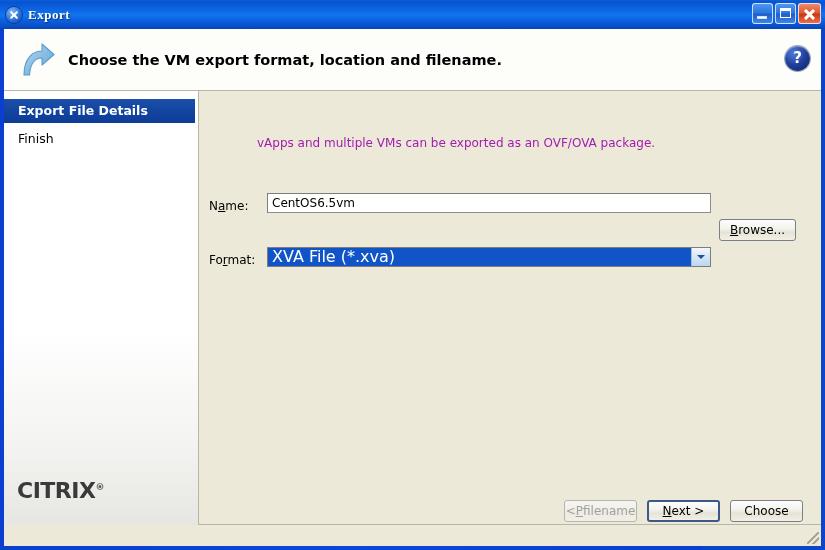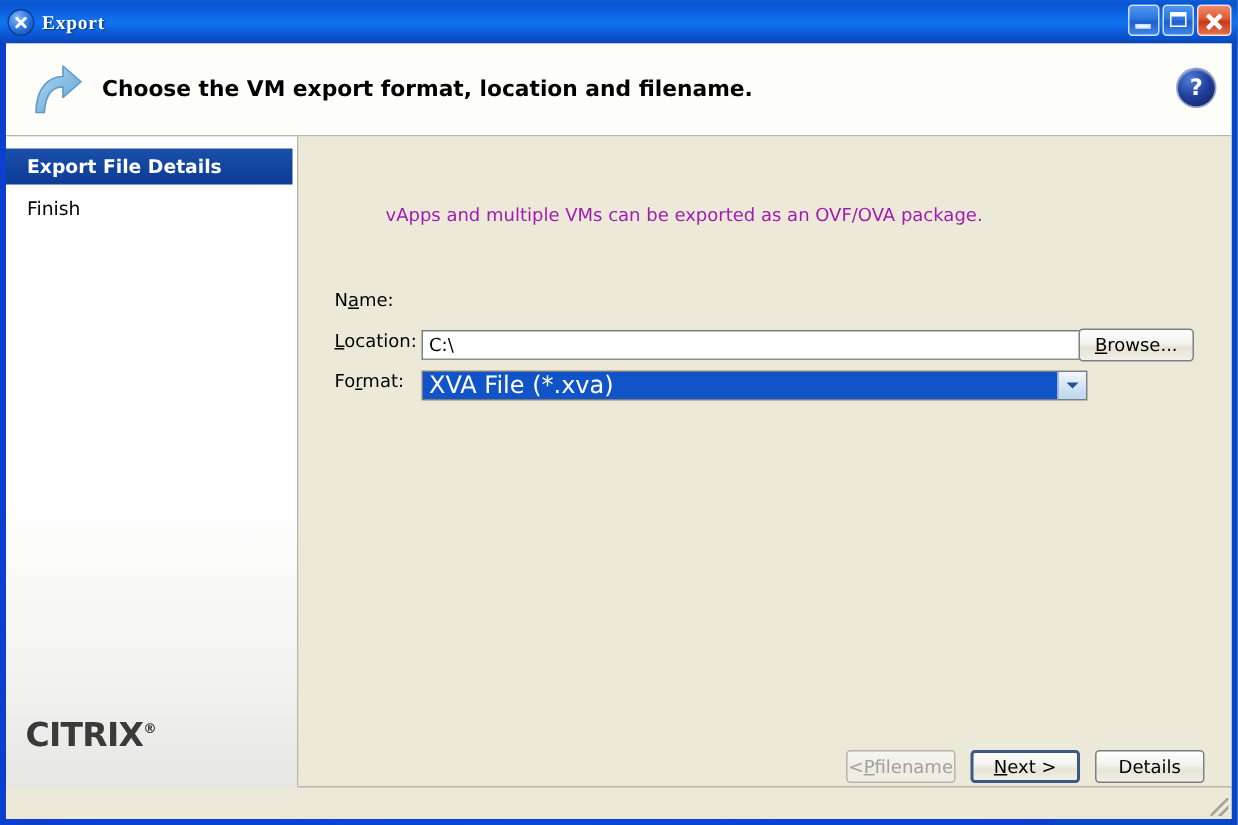--- a/index.html
+++ b/index.html
@@ -149,22 +149,22 @@
   }
   #intro {
     position: absolute; left: 22px; top: 45px;
     font-size: 12px; color: #a21caf; line-height: 15px;
     font-family: "DejaVu Sans", sans-serif;
     margin-left: 36px;
   }
   #intro div { white-space: nowrap; }
 
   .field-row {
-    position: absolute; left: 24px; height: 20px;
-    display: flex; align-items: flex-start;
+    position: absolute; left: 10px; height: 20px;
+    display: flex; align-items: flex-end;
   }
   #row-name     { top: 102px; }
   #row-location { top: 129px; }
   #row-format   { top: 156px; }
 
   .field-label {
     width: 58px; font-size: 12px; color: #000;
     font-family: "DejaVu Sans", sans-serif;
   }
   .field-label u { text-decoration: underline; }
@@ -306,26 +306,23 @@
     </div>
 
     <div id="content">
 
       <div id="intro">
         <div>vApps and multiple VMs can be exported as an OVF/OVA package.</div>
       </div>
 
       <div class="field-row" id="row-name">
         <div class="field-label"><span>N</span><u>a</u><span>me:</span></div>
-      </div>
-
-      <div class="field-row" id="row-location">
-        <div class="field-label"><span></span><u>L</u><span>ocation:</span></div>
-        <div class="textbox" placeholder="">C:\</div>
-      </div>
+        <div class="textbox" placeholder="">CentOS6.5vm</div>
+      </div>
+
 
       <div class="field-row" id="row-format">
         <div class="field-label"><span>Fo</span><u>r</u><span>mat:</span></div>
         <div class="combo">
           <div class="combo-text">XVA File (*.xva)</div>
           <div class="combo-arrow">
               <i></i>
             </div>
         </div>
       </div>
@@ -344,21 +341,21 @@
             <span>&lt; </span>
             <u>P</u>
             <span>filename</span>
           </div>
         <div class="xpbtn default" id="btn-next">
             <span></span>
             <u>N</u>
             <span>ext &gt;</span>
           </div>
         <div class="xpbtn" id="btn-cancel">
-            <span>Details</span>
+            <span>Choose</span>
             <u></u>
             <span></span>
           </div>
       </div>
       <div id="grip"></div>
     </div>
 
   </div>
 </div>
 

